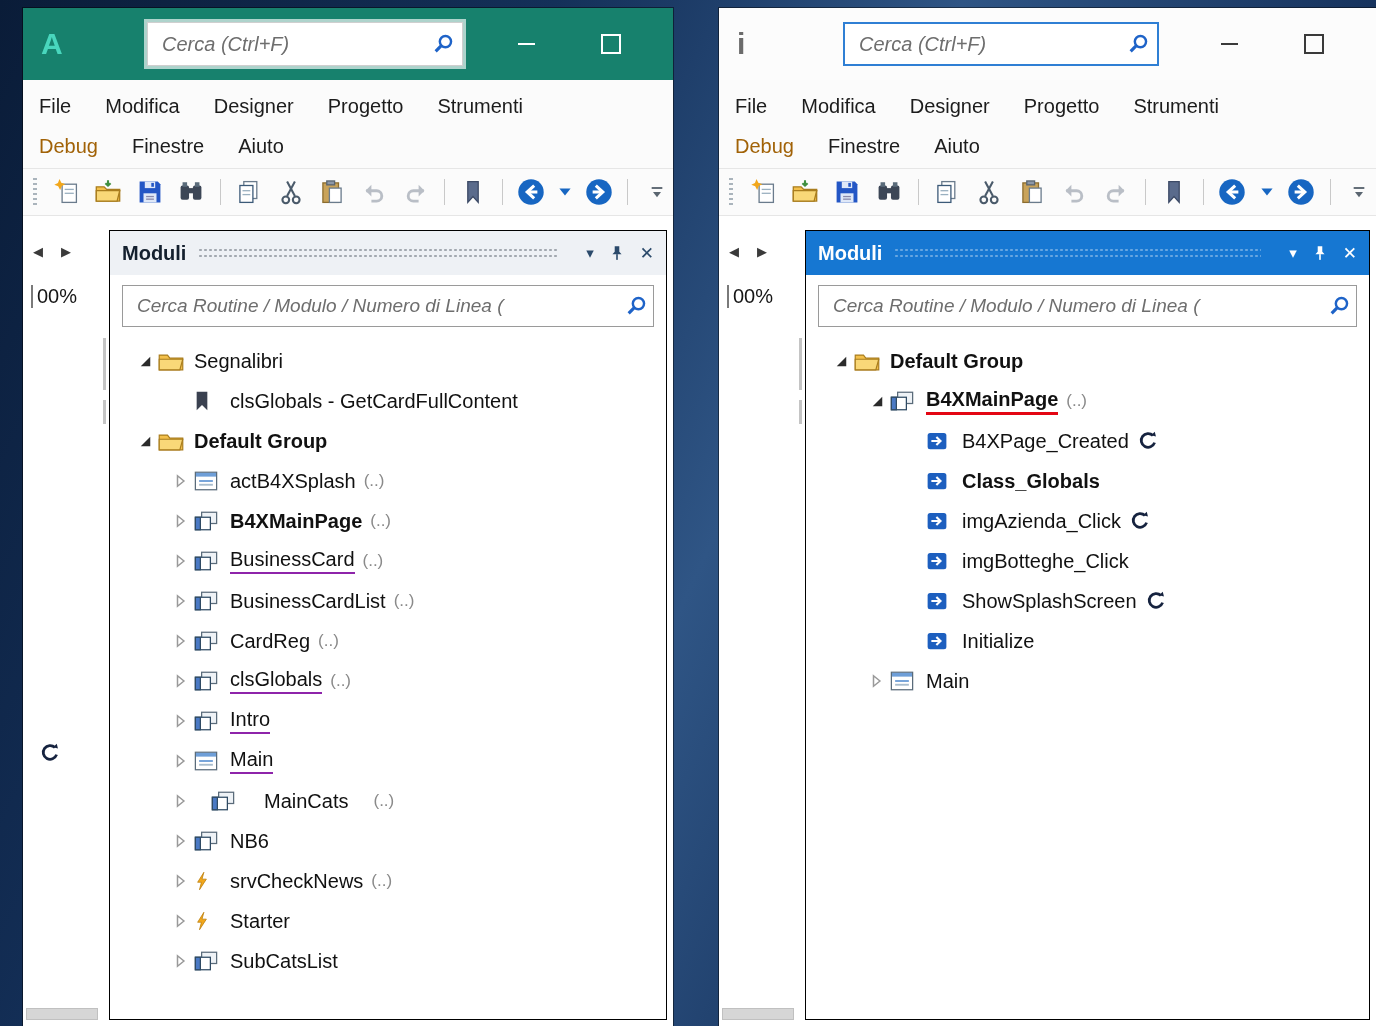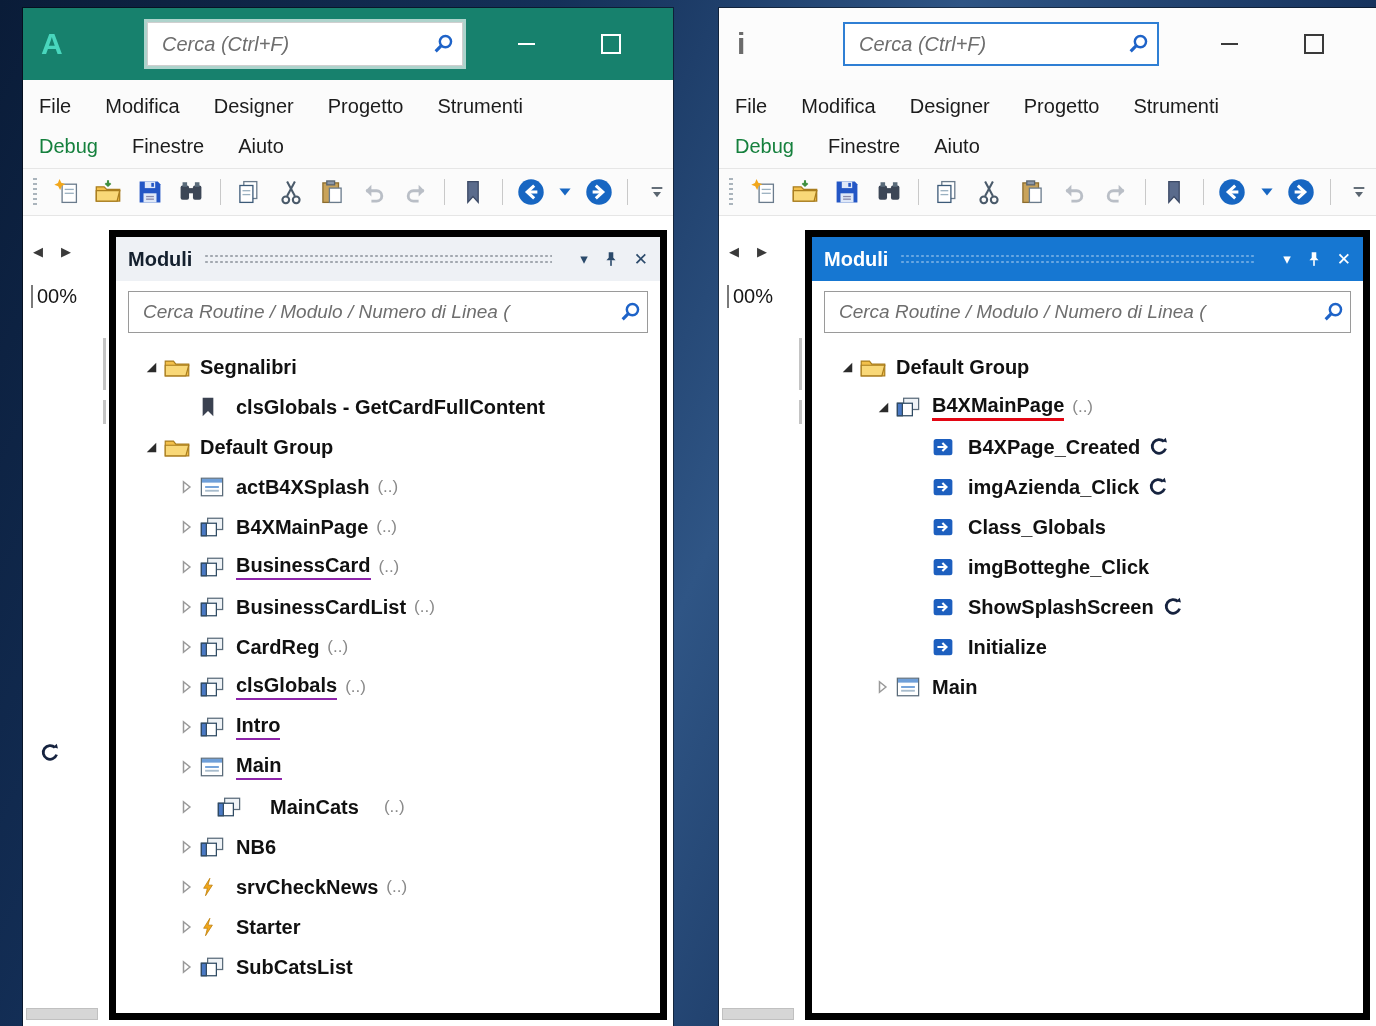--- a/index.html
+++ b/index.html
@@ -26,41 +26,41 @@
   input::placeholder{color:#6e6e6e;font-style:italic;}
   .winbtns{margin-left:auto;margin-right:52px;display:flex;align-items:center;gap:66px;}
   .minbtn{width:17px;height:0;border-top:2px solid;display:block;}
   .maxbtn{width:16px;height:16px;border:2px solid;display:block;}
   .tb-left .minbtn,.tb-left .maxbtn{border-color:#fff;}
   .tb-right .minbtn,.tb-right .maxbtn{border-color:#3a3a3a;}
 
   .menubar{background:#fbfbfb;padding:6px 0 2px 16px;}
   .menu-row{display:flex;gap:34px;height:40px;align-items:center;font-size:20px;color:#1c1c1c;}
   .menu-item{cursor:default;}
-  .menu-item.disabled{color:#15803d;}
+  .menu-item.disabled{color:#a16207;}
 
   .toolbar{background:#fbfbfb;border-top:1px solid #e6e6e6;border-bottom:1px solid #e6e6e6;
     height:46px;flex:0 0 46px;display:flex;align-items:center;gap:9px;padding-left:10px;}
   .tool-btn{width:34px;height:34px;display:flex;align-items:center;justify-content:center;}
   .tool-btn[data-name="history-dropdown-button"]{width:18px;}
   .sep{width:1px;height:26px;background:#c9c9c9;margin:0 3px;}
   .grip{width:4px;height:28px;margin-right:4px;
     background-image:repeating-linear-gradient(to bottom,#aab4bc 0 2px,transparent 2px 5px);}
 
   .main{flex:1;display:flex;padding-top:14px;background:#fff;position:relative;min-height:0;}
   .gutter{width:86px;flex:0 0 86px;position:relative;}
   .tab-arrows{display:flex;gap:18px;padding-left:10px;font-size:13px;color:#3a3a3a;margin-top:14px;}
   .zoom{margin-top:26px;margin-left:8px;padding-left:4px;font-size:20px;color:#161616;border-left:2px solid #7a7a7a;width:46px;}
   .vline{position:absolute;right:3px;width:3px;background:#c4c4c4;}
   .v1{top:108px;height:52px;}
   .v2{top:170px;height:24px;}
   .gutter-refresh{position:absolute;left:16px;top:512px;display:flex;}
   .hscroll{position:absolute;left:3px;bottom:6px;width:72px;height:12px;background:#d6d6d6;border:1px solid #c0c0c0;box-sizing:border-box;}
 
-  .panel{flex:1;margin-right:6px;margin-bottom:6px;border:7px solid #000000;display:flex;flex-direction:column;min-width:0;justify-content:center;}
+  .panel{flex:1;margin-right:6px;margin-bottom:6px;border:1px solid #000000;display:flex;flex-direction:column;min-width:0;justify-content:center;}
   .phead{height:44px;flex:0 0 44px;display:flex;align-items:center;padding:0 12px;}
   .phead-left{background:#eef1f5;color:#14202e;}
   .phead-right{background:#1677d2;color:#fff;}
   .ptitle{font-size:20px;font-weight:bold;}
   .pdots{flex:1;height:12px;margin:0 12px;
     background-image:radial-gradient(circle,currentColor 1.1px,transparent 1.2px);
     background-size:5px 6px;opacity:.35;}
   .picon{margin-left:16px;display:flex;align-items:center;font-size:17px;cursor:default;}
   .phead-left .picon{color:#2b4a6b;}
   .phead-right .picon{color:#fff;}
@@ -68,21 +68,21 @@
 
   .psearch{margin:10px 12px 8px 12px;height:40px;flex:0 0 40px;border:1px solid #9a9a9a;
     display:flex;align-items:center;padding:0 6px 0 12px;box-sizing:content-box;}
   .psearch input{flex:1;border:none;outline:none;font:italic 19px "Liberation Sans",sans-serif;color:#333;min-width:0;}
   .mag{display:flex;flex:0 0 auto;}
 
   .tree{flex:1;overflow:hidden;padding-top:6px;}
   .tree-row{height:40px;display:flex;align-items:center;font-size:20px;color:#111;white-space:nowrap;}
   .tw{width:26px;flex:0 0 26px;display:flex;justify-content:center;align-items:center;}
   .ticon{width:32px;flex:0 0 32px;display:flex;align-items:center;}
-  .tlabel{margin-left:4px;line-height:1.15;font-weight:bold;}
+  .tlabel{margin-left:4px;line-height:1.15;}
   .bold{font-weight:bold;}
   .u-purple{border-bottom:2px solid #8e24aa;padding-bottom:1px;}
   .u-red{border-bottom:3px solid #e30613;padding-bottom:1px;}
   .tsuffix{color:#8a8a8a;font-size:17px;margin-left:8px;}
   .resume{margin-left:8px;display:flex;}
 </style>
 </head>
 <body>
 
 <div class="window left" data-name="b4a-window">
@@ -771,46 +771,46 @@
               </svg>
             </span>
             <span class="tlabel" data-name="tree-item-label">B4XPage_Created</span>
             <span class="resume" data-name="resumable-sub-icon">
               <svg width="22" height="22" viewBox="0 0 16 16">
                 <path d="M12.8 9.2A5 5 0 1 1 11.6 4" fill="none" stroke="#16233f" stroke-width="2"></path>
                 <path d="M12.9 1.2l.9 3.6-3.6-.9z" fill="#16233f"></path>
               </svg>
             </span>
           </div>
+          <div class="tree-row" data-name="tree-item-class-globals" style="padding-left: 94px;">
+            <span class="tw" data-name="tree-indent"></span>
+            <span class="ticon" data-name="sub-icon">
+              <svg width="22" height="20" viewBox="0 0 16 16">
+                <rect x="0.5" y="1.5" width="15" height="13" rx="2" fill="#1d5fbf"></rect>
+                <path d="M3.5 8h7M7.5 4.8 10.8 8l-3.3 3.2" fill="none" stroke="#fff" stroke-width="1.7"></path>
+              </svg>
+            </span>
+            <span class="tlabel bold" data-name="tree-item-label">Class_Globals</span>
+          </div>
           <div class="tree-row" data-name="tree-item-imgazienda-click" style="padding-left: 94px;">
             <span class="tw" data-name="tree-indent"></span>
             <span class="ticon" data-name="sub-icon">
               <svg width="22" height="20" viewBox="0 0 16 16">
                 <rect x="0.5" y="1.5" width="15" height="13" rx="2" fill="#1d5fbf"></rect>
                 <path d="M3.5 8h7M7.5 4.8 10.8 8l-3.3 3.2" fill="none" stroke="#fff" stroke-width="1.7"></path>
               </svg>
             </span>
             <span class="tlabel" data-name="tree-item-label">imgAzienda_Click</span>
             <span class="resume" data-name="resumable-sub-icon">
               <svg width="22" height="22" viewBox="0 0 16 16">
                 <path d="M12.8 9.2A5 5 0 1 1 11.6 4" fill="none" stroke="#16233f" stroke-width="2"></path>
                 <path d="M12.9 1.2l.9 3.6-3.6-.9z" fill="#16233f"></path>
               </svg>
             </span>
           </div>
-          <div class="tree-row" data-name="tree-item-class-globals" style="padding-left: 94px;">
-            <span class="tw" data-name="tree-indent"></span>
-            <span class="ticon" data-name="sub-icon">
-              <svg width="22" height="20" viewBox="0 0 16 16">
-                <rect x="0.5" y="1.5" width="15" height="13" rx="2" fill="#1d5fbf"></rect>
-                <path d="M3.5 8h7M7.5 4.8 10.8 8l-3.3 3.2" fill="none" stroke="#fff" stroke-width="1.7"></path>
-              </svg>
-            </span>
-            <span class="tlabel bold" data-name="tree-item-label">Class_Globals</span>
-          </div>
           <div class="tree-row" data-name="tree-item-imgbotteghe-click" style="padding-left: 94px;">
             <span class="tw" data-name="tree-indent"></span>
             <span class="ticon" data-name="sub-icon">
               <svg width="22" height="20" viewBox="0 0 16 16">
                 <rect x="0.5" y="1.5" width="15" height="13" rx="2" fill="#1d5fbf"></rect>
                 <path d="M3.5 8h7M7.5 4.8 10.8 8l-3.3 3.2" fill="none" stroke="#fff" stroke-width="1.7"></path>
               </svg>
             </span>
             <span class="tlabel" data-name="tree-item-label">imgBotteghe_Click</span>
           </div>

